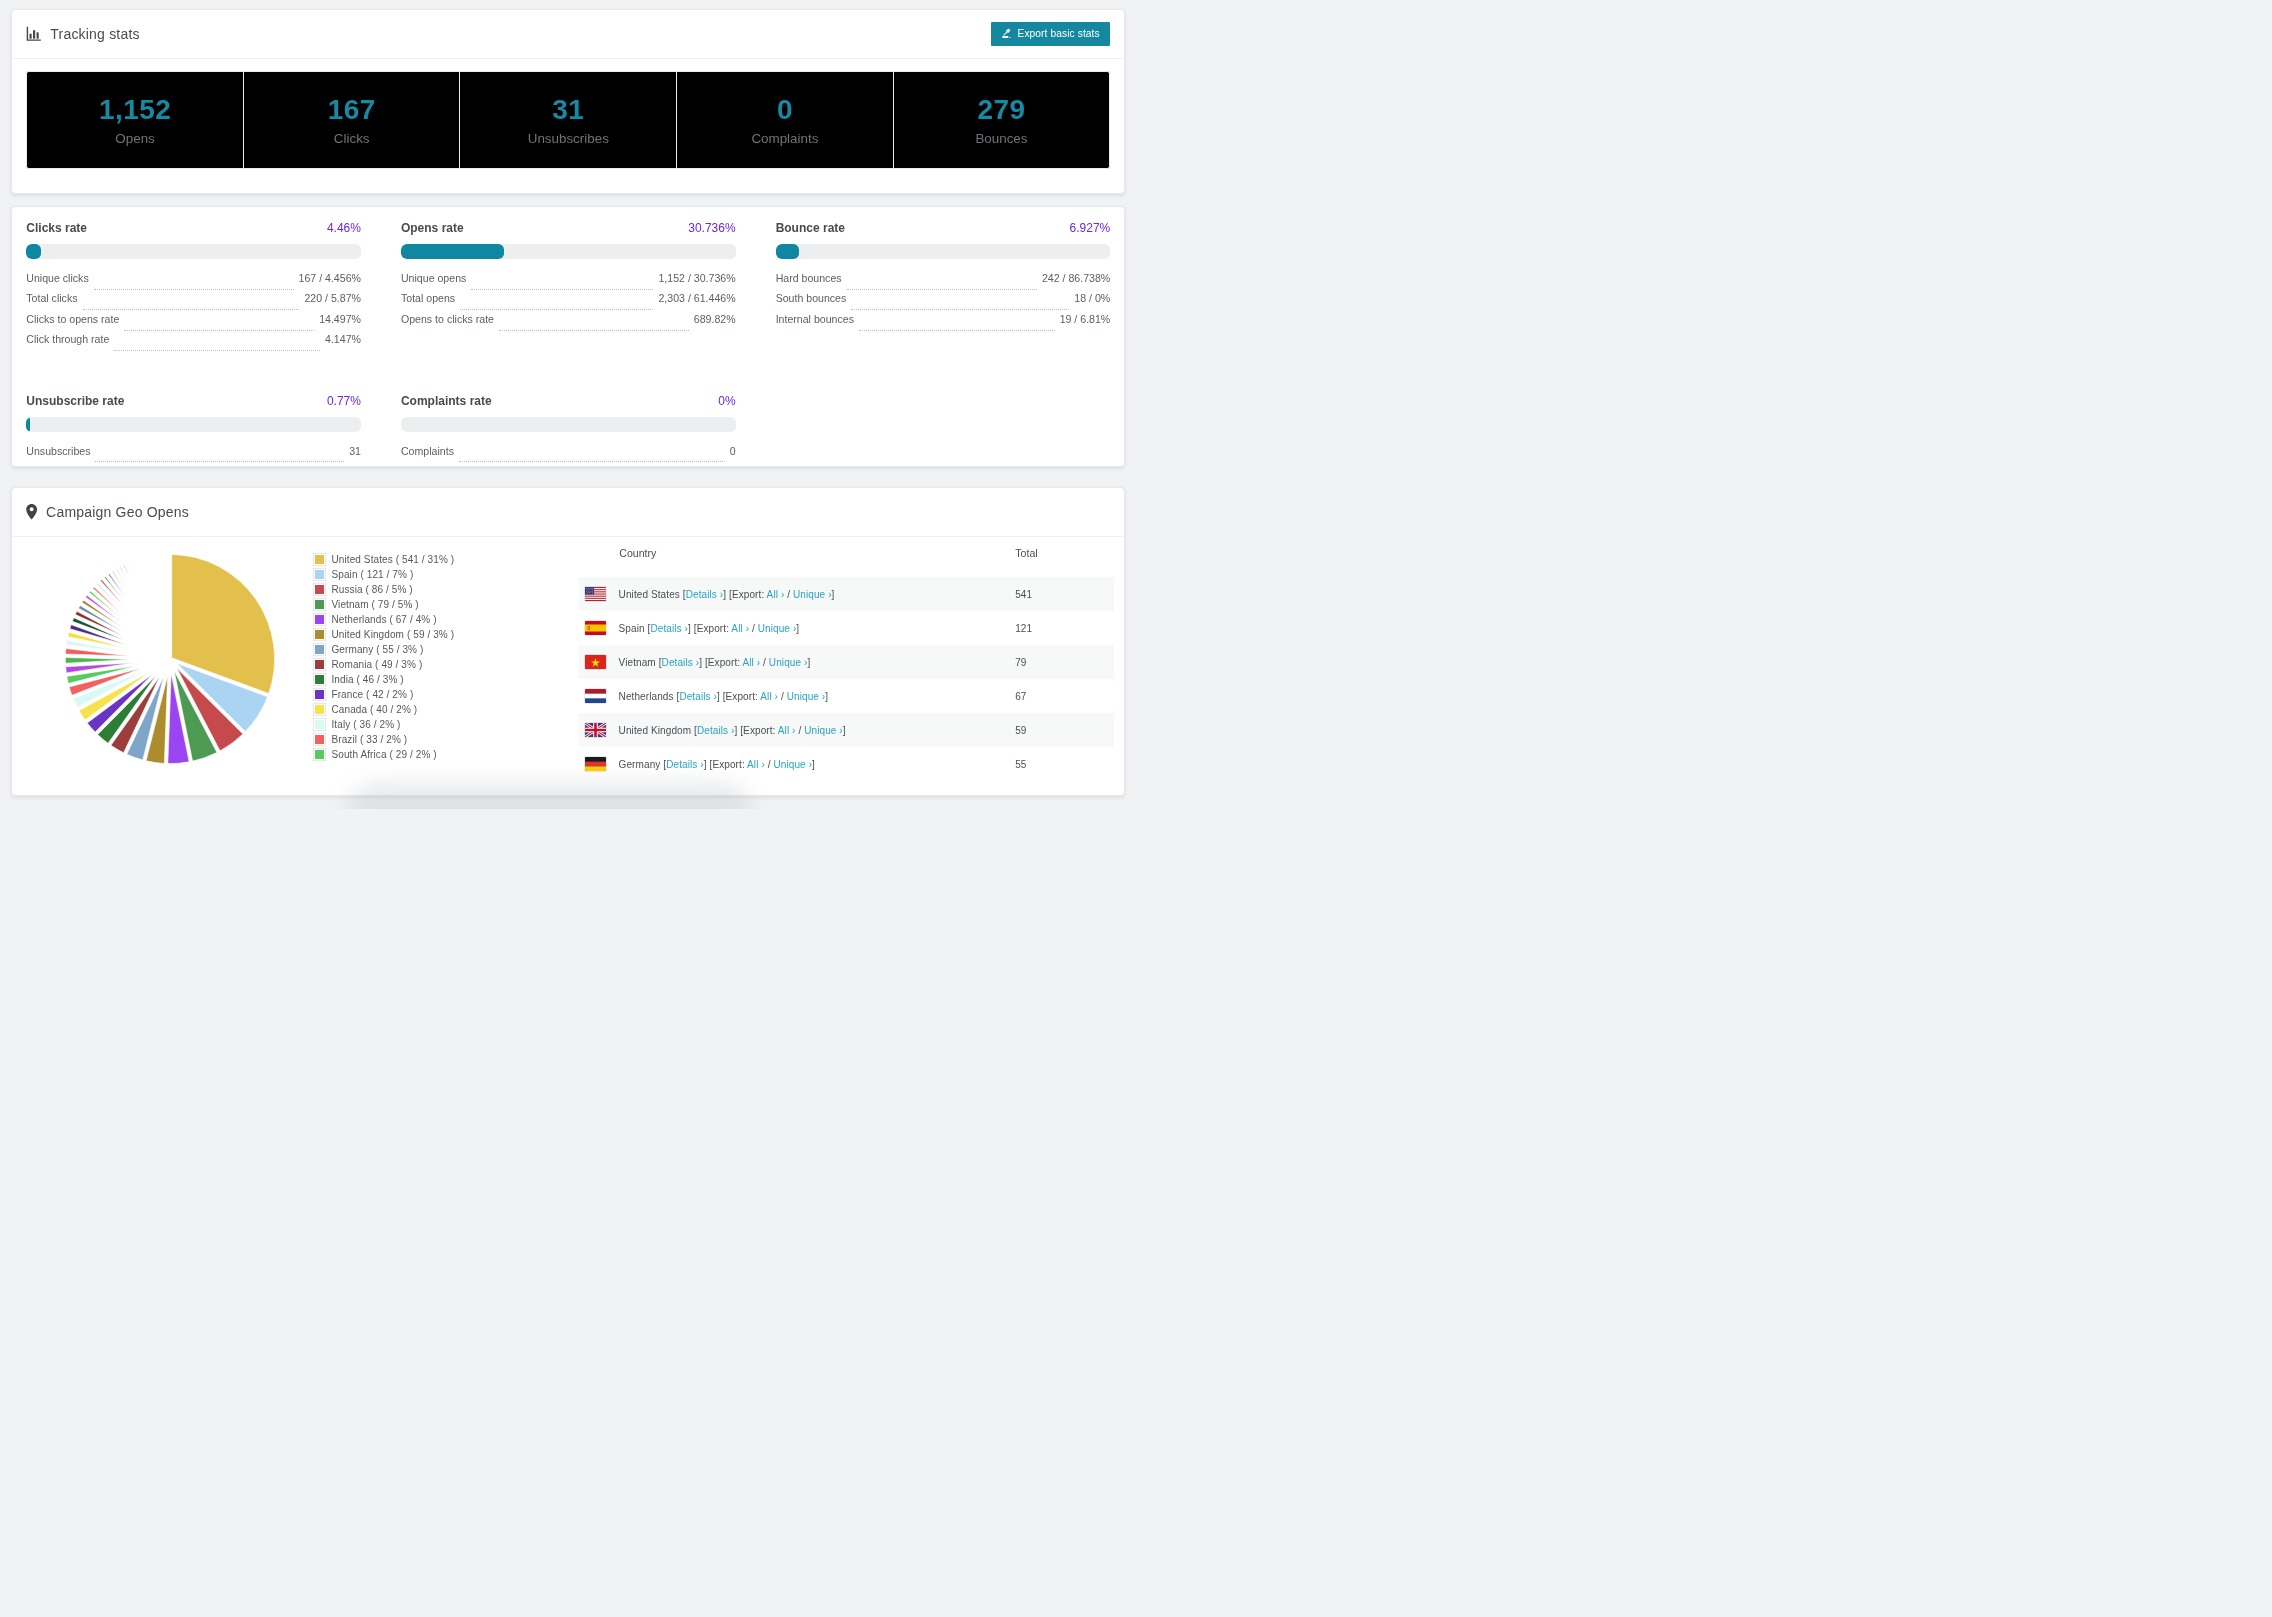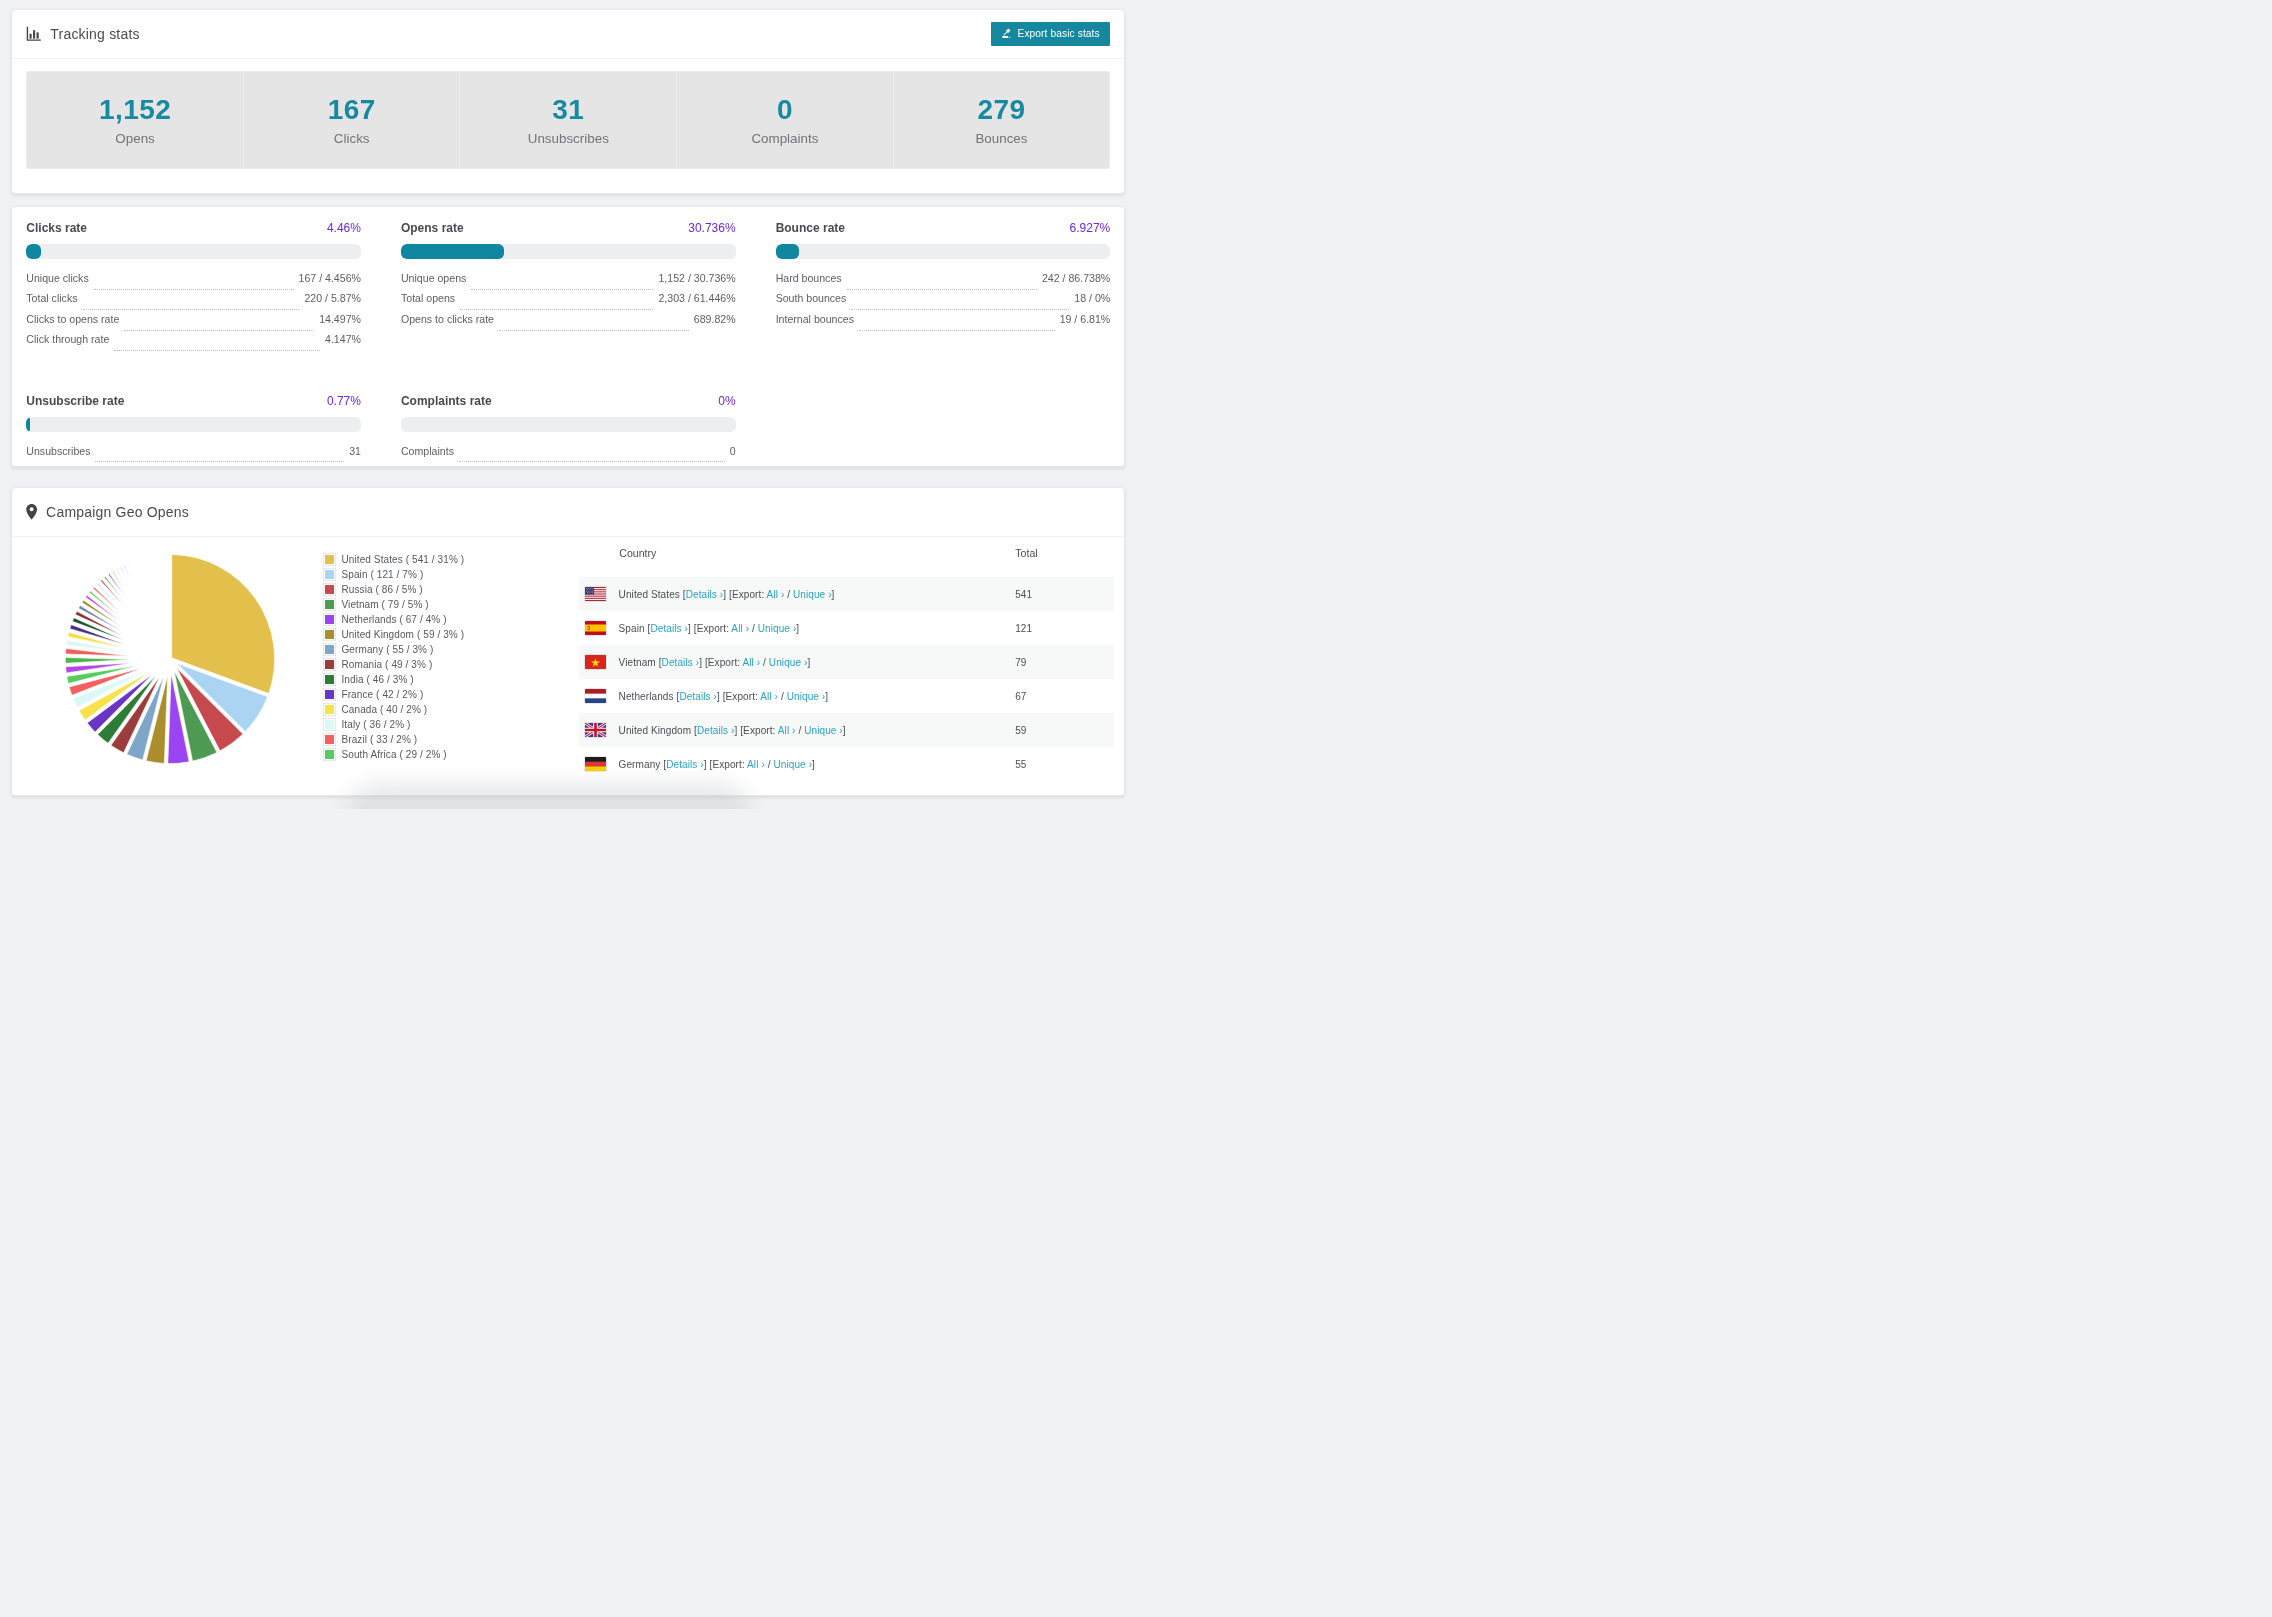--- a/index.html
+++ b/index.html
@@ -37,21 +37,21 @@
     background:#15879f; color:#fff; border:none; border-radius:1px;
     height:24px; padding:0 10.6px; font-size:10.2px; font-weight:500;
     font-family:inherit; cursor:pointer; letter-spacing:0.1px;
   }
   .export-btn svg { width:10.6px; height:10.6px; }
 
   
   .stats-wrap { padding:12.7px 14px; }
   .stats-row {
     display:flex; border:0.7px solid #e9eaec; border-radius:2.8px; height:98px;
-    background:#e5e5e5;
+    background:#000000;
   }
   .stat-cell {
     flex:1; display:flex; flex-direction:column; align-items:center; justify-content:center;
     border-right:0.7px solid #ececee;
   }
   .stat-cell:last-child { border-right:none; }
   .stat-value { font-size:28px; font-weight:700; color:#1789a2; letter-spacing:0.4px; }
   .stat-label { font-size:13.4px; color:#6f7478; margin-top:5px; }
 
   
@@ -68,21 +68,21 @@
   .bar-fill { height:100%; background:#0f87a0; border-radius:5.6px; }
   .rate-rows { margin-top:12.7px; }
   .rrow { display:flex; align-items:baseline; height:20.5px; font-size:10.6px; color:#5b6065; }
   .rlabel { white-space:nowrap; }
   .leader { flex:1; border-bottom:0.7px dotted #bdbdbd; margin:0 5px 2.8px 5px; align-self:flex-end; }
   .rvalue { white-space:nowrap; }
 
   
   .geo-content { position:relative; height:259px; }
   .pie-box { position:absolute; left:52px; top:15.5px; width:212px; height:212px; }
-  .legend { position:absolute; left:313px; top:15px; }
+  .legend { position:absolute; left:303px; top:15px; }
   .legend-item { display:flex; align-items:center; height:15px; cursor:pointer; }
   .swatch {
     width:9.2px; height:9.2px; margin-right:7px; flex:0 0 9.2px;
     box-shadow:0 0 0 1.4px #fff, 0 0 0 2.1px #d9dadc;
   }
   .legend-label { font-size:10px; color:#55595d; letter-spacing:0.1px; white-space:nowrap; }
 
   .geo-table { position:absolute; left:567px; top:10px; width:535px; }
   .geo-thead { display:flex; align-items:flex-start; height:30px; font-size:10.6px; color:#4a4f54; }
   .geo-thead .th-country { padding-left:40px; flex:1; }

